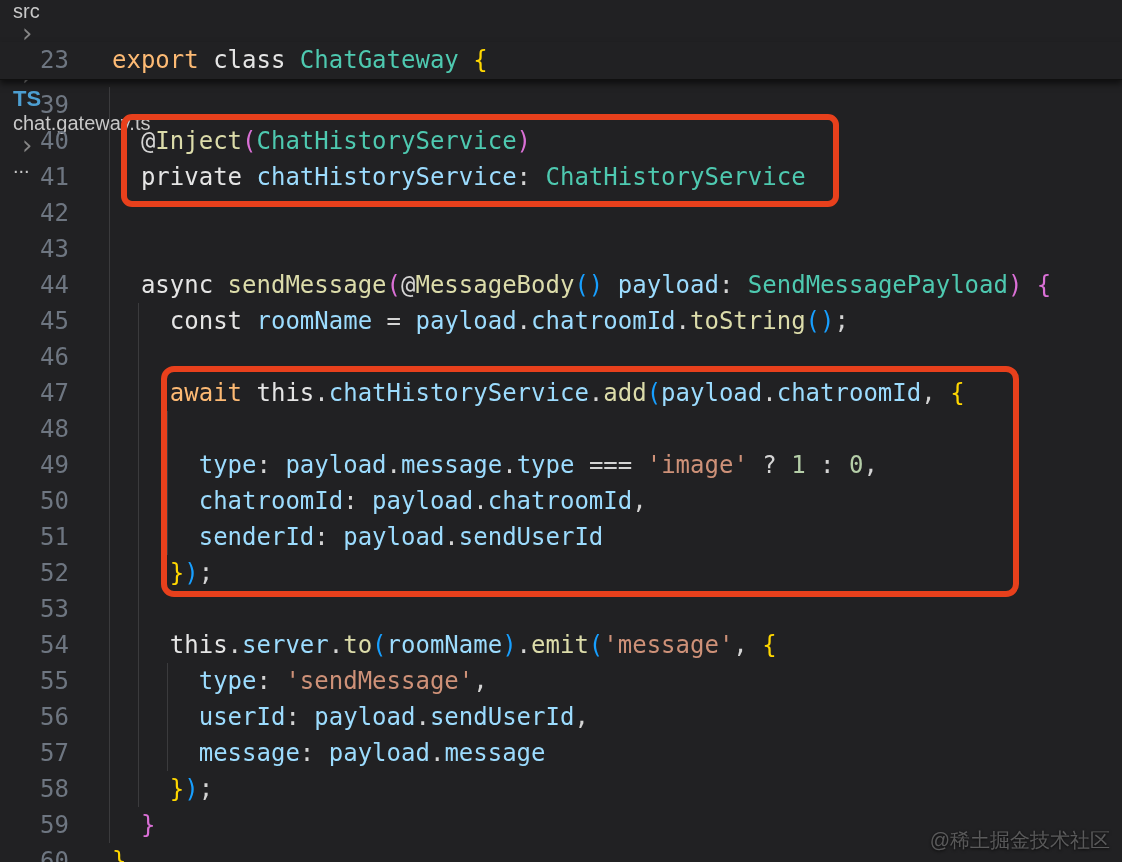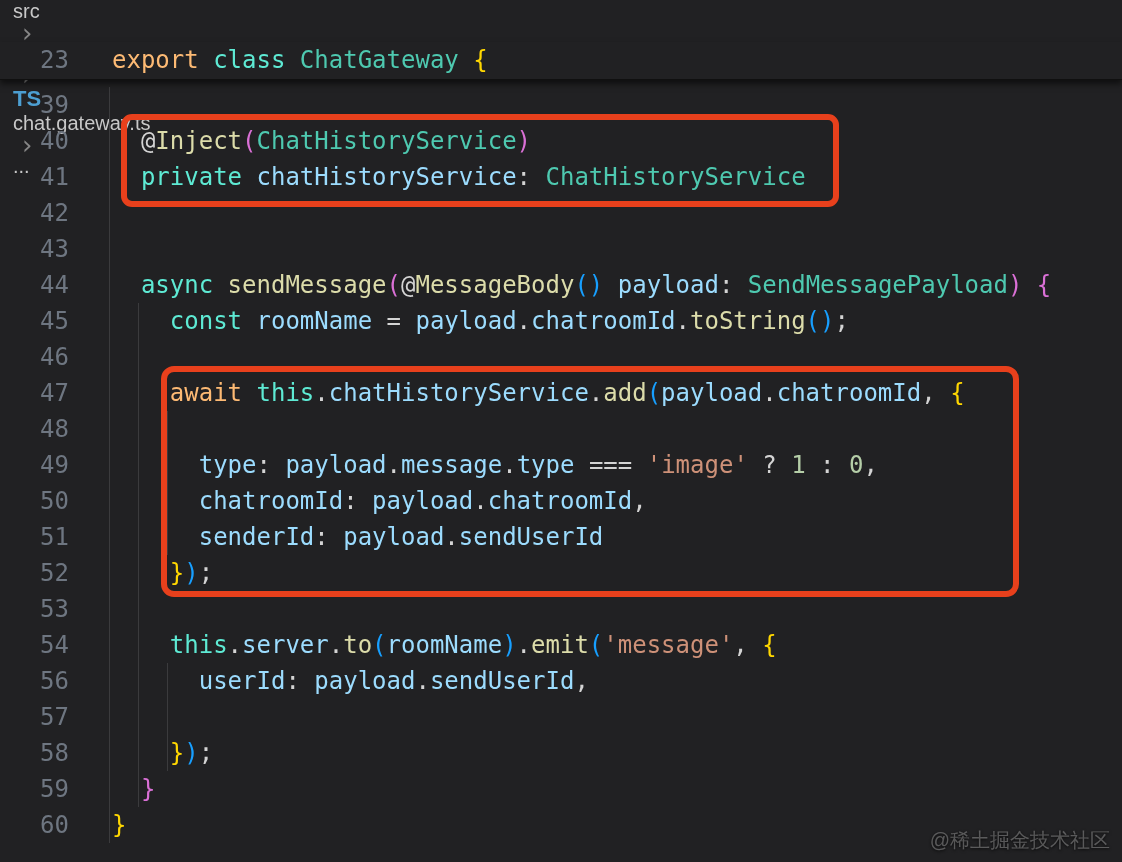--- a/index.html
+++ b/index.html
@@ -73,21 +73,21 @@
   pre.code {
     margin:0 0 0 55px;
     font-family:"DejaVu Sans Mono", monospace;
     font-size:24px;
     line-height:36px;
     white-space:pre;
   }
 
   
   .kwp  { color:#fdba74;text-align:right; }  
-  .kwb  { color:#5eead4; }  
+  .kwb  { color:#e5e5e5; }  
   .type { color:#4EC9B0; }  
   .fn   { color:#DCDCAA; }  
   .var  { color:#9CDCFE; }  
   .str  { color:#CE9178; }  
   .num  { color:#B5CEA8; }  
   .pun  { color:#d4d4d4; }  
   .b1   { color:#FFD700; }  
   .b2   { color:#DA70D6; }  
   .b3   { color:#179FFF; }  
 
@@ -208,25 +208,30 @@
     </div>
     <div class="line">
       <span class="ln">53</span>
       <pre class="code"></pre>
     </div>
     <div class="line">
       <span class="ln">54</span>
       <pre class="code"><span>    </span><span class="kwb">this</span><span class="pun">.</span><span class="var">server</span><span class="pun">.</span><span class="fn">to</span><span class="b3">(</span><span class="var">roomName</span><span class="b3">)</span><span class="pun">.</span><span class="fn">emit</span><span class="b3">(</span><span class="str">'message'</span><span class="pun">,</span><span> </span><span class="b1">{</span></pre>
     </div>
     <div class="line">
+      <span class="ln">55</span>
+      <pre class="code"><span>      </span><span class="var">type</span><span class="pun">:</span><span> </span><span class="str">'sendMessage'</span><span class="pun">,</span></pre>
+    </div>
+    <div class="line">
       <span class="ln">56</span>
       <pre class="code"><span>      </span><span class="var">userId</span><span class="pun">:</span><span> </span><span class="var">payload</span><span class="pun">.</span><span class="var">sendUserId</span><span class="pun">,</span></pre>
     </div>
     <div class="line">
       <span class="ln">57</span>
+      <pre class="code"><span>      </span><span class="var">message</span><span class="pun">:</span><span> </span><span class="var">payload</span><span class="pun">.</span><span class="var">message</span></pre>
     </div>
     <div class="line">
       <span class="ln">58</span>
       <pre class="code"><span>    </span><span class="b1">}</span><span class="b3">)</span><span class="pun">;</span></pre>
     </div>
     <div class="line">
       <span class="ln">59</span>
       <pre class="code"><span>  </span><span class="b2">}</span></pre>
     </div>
     <div class="line">

